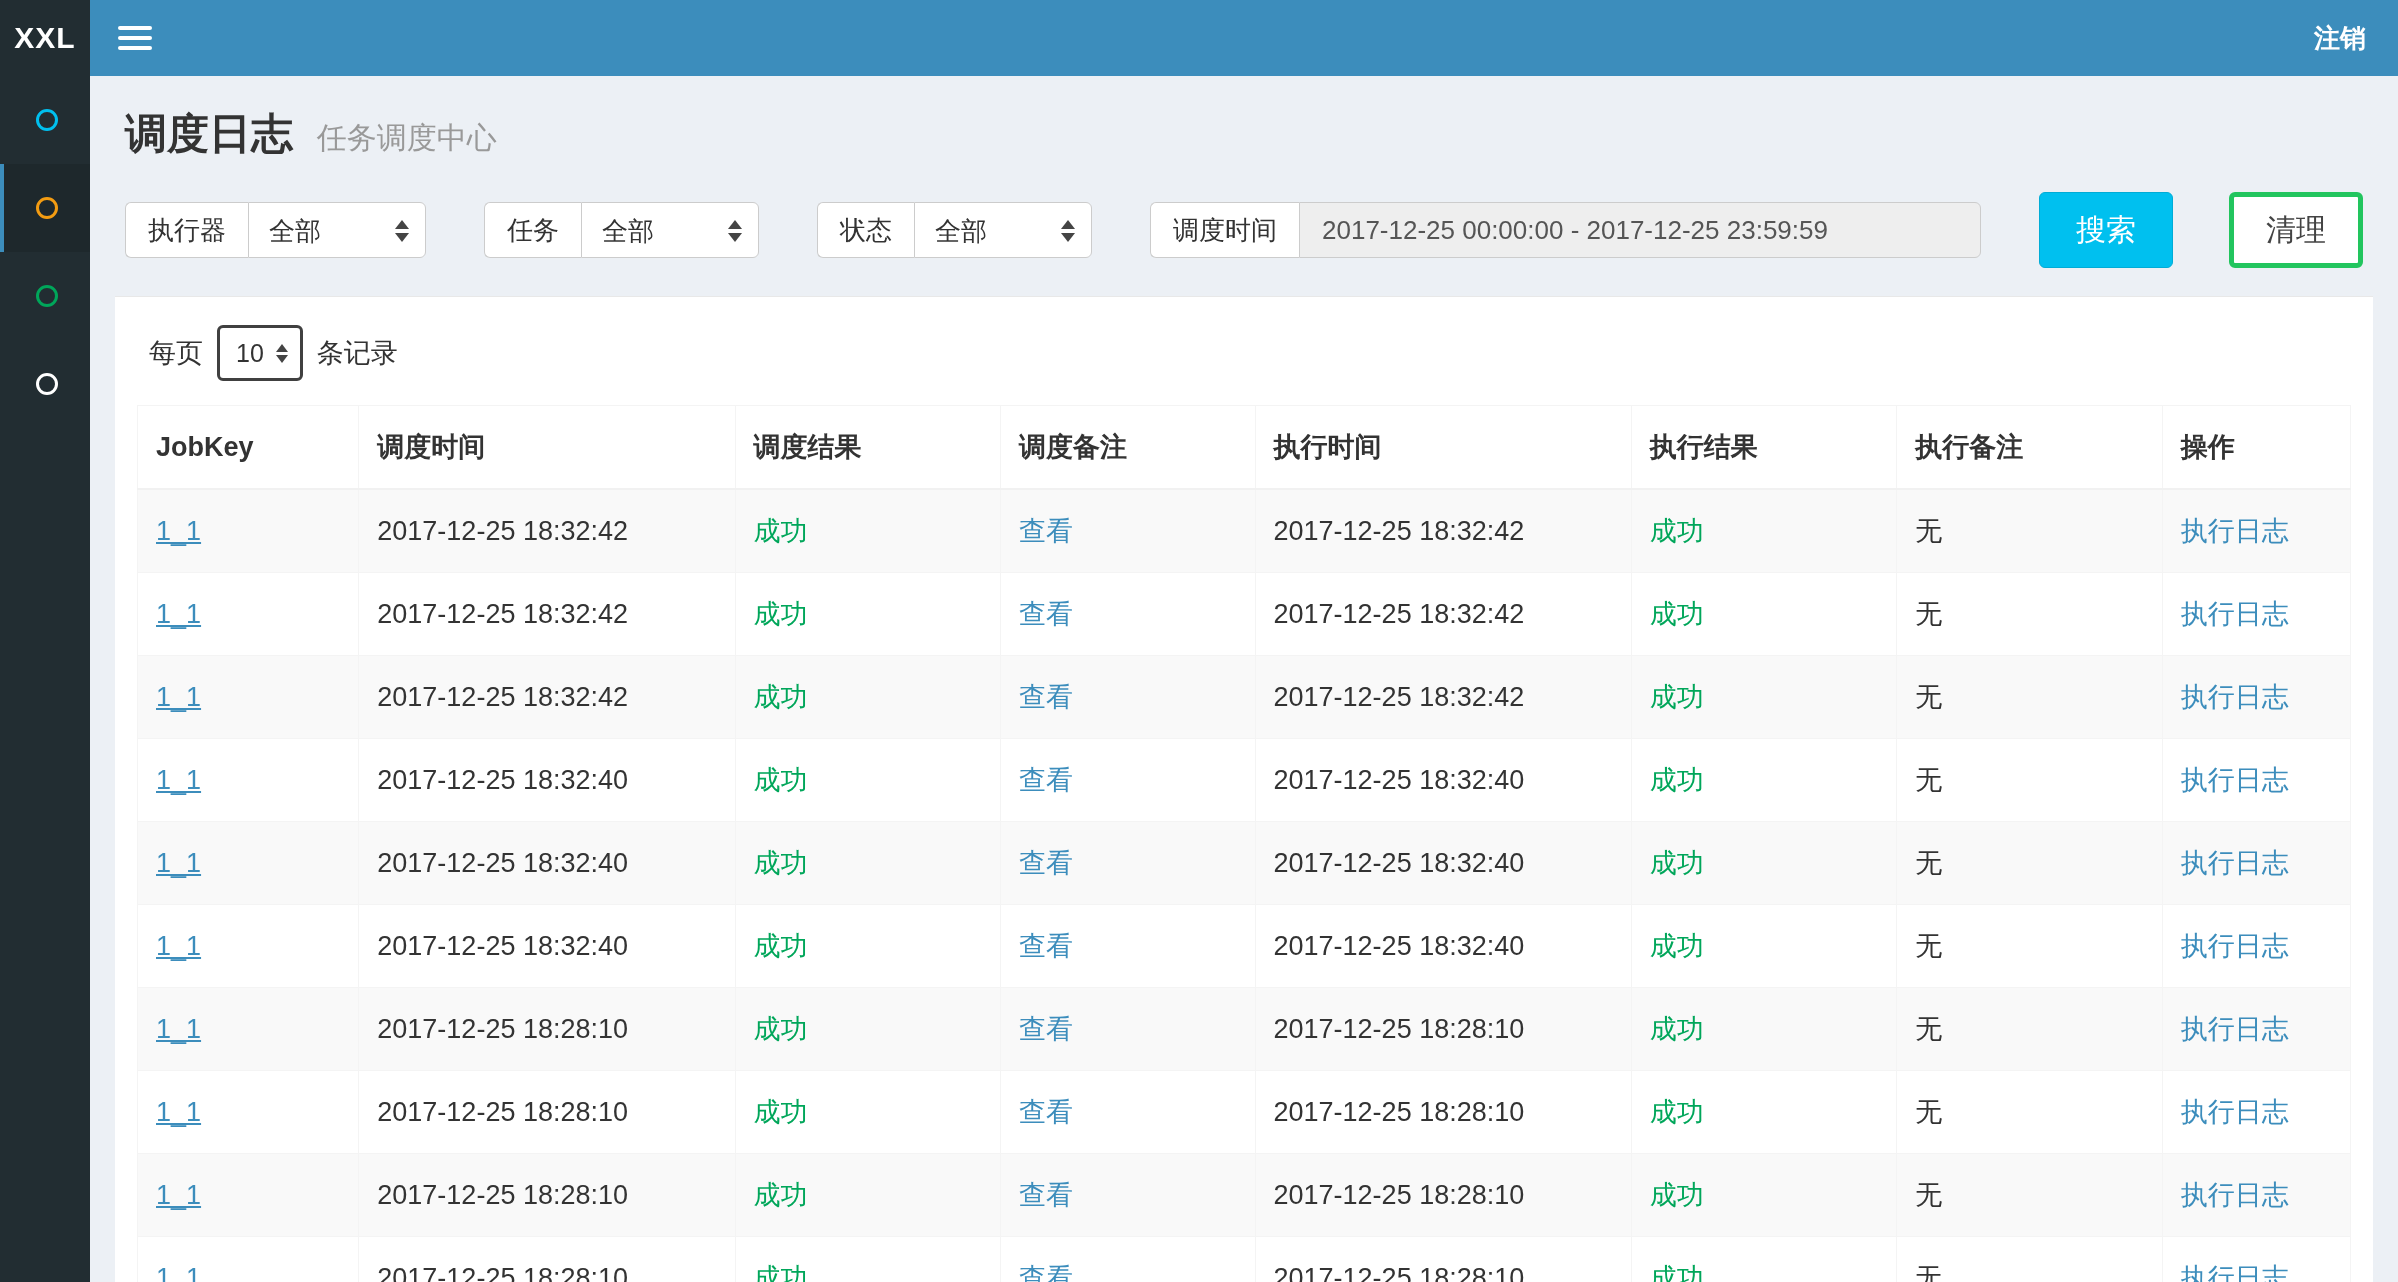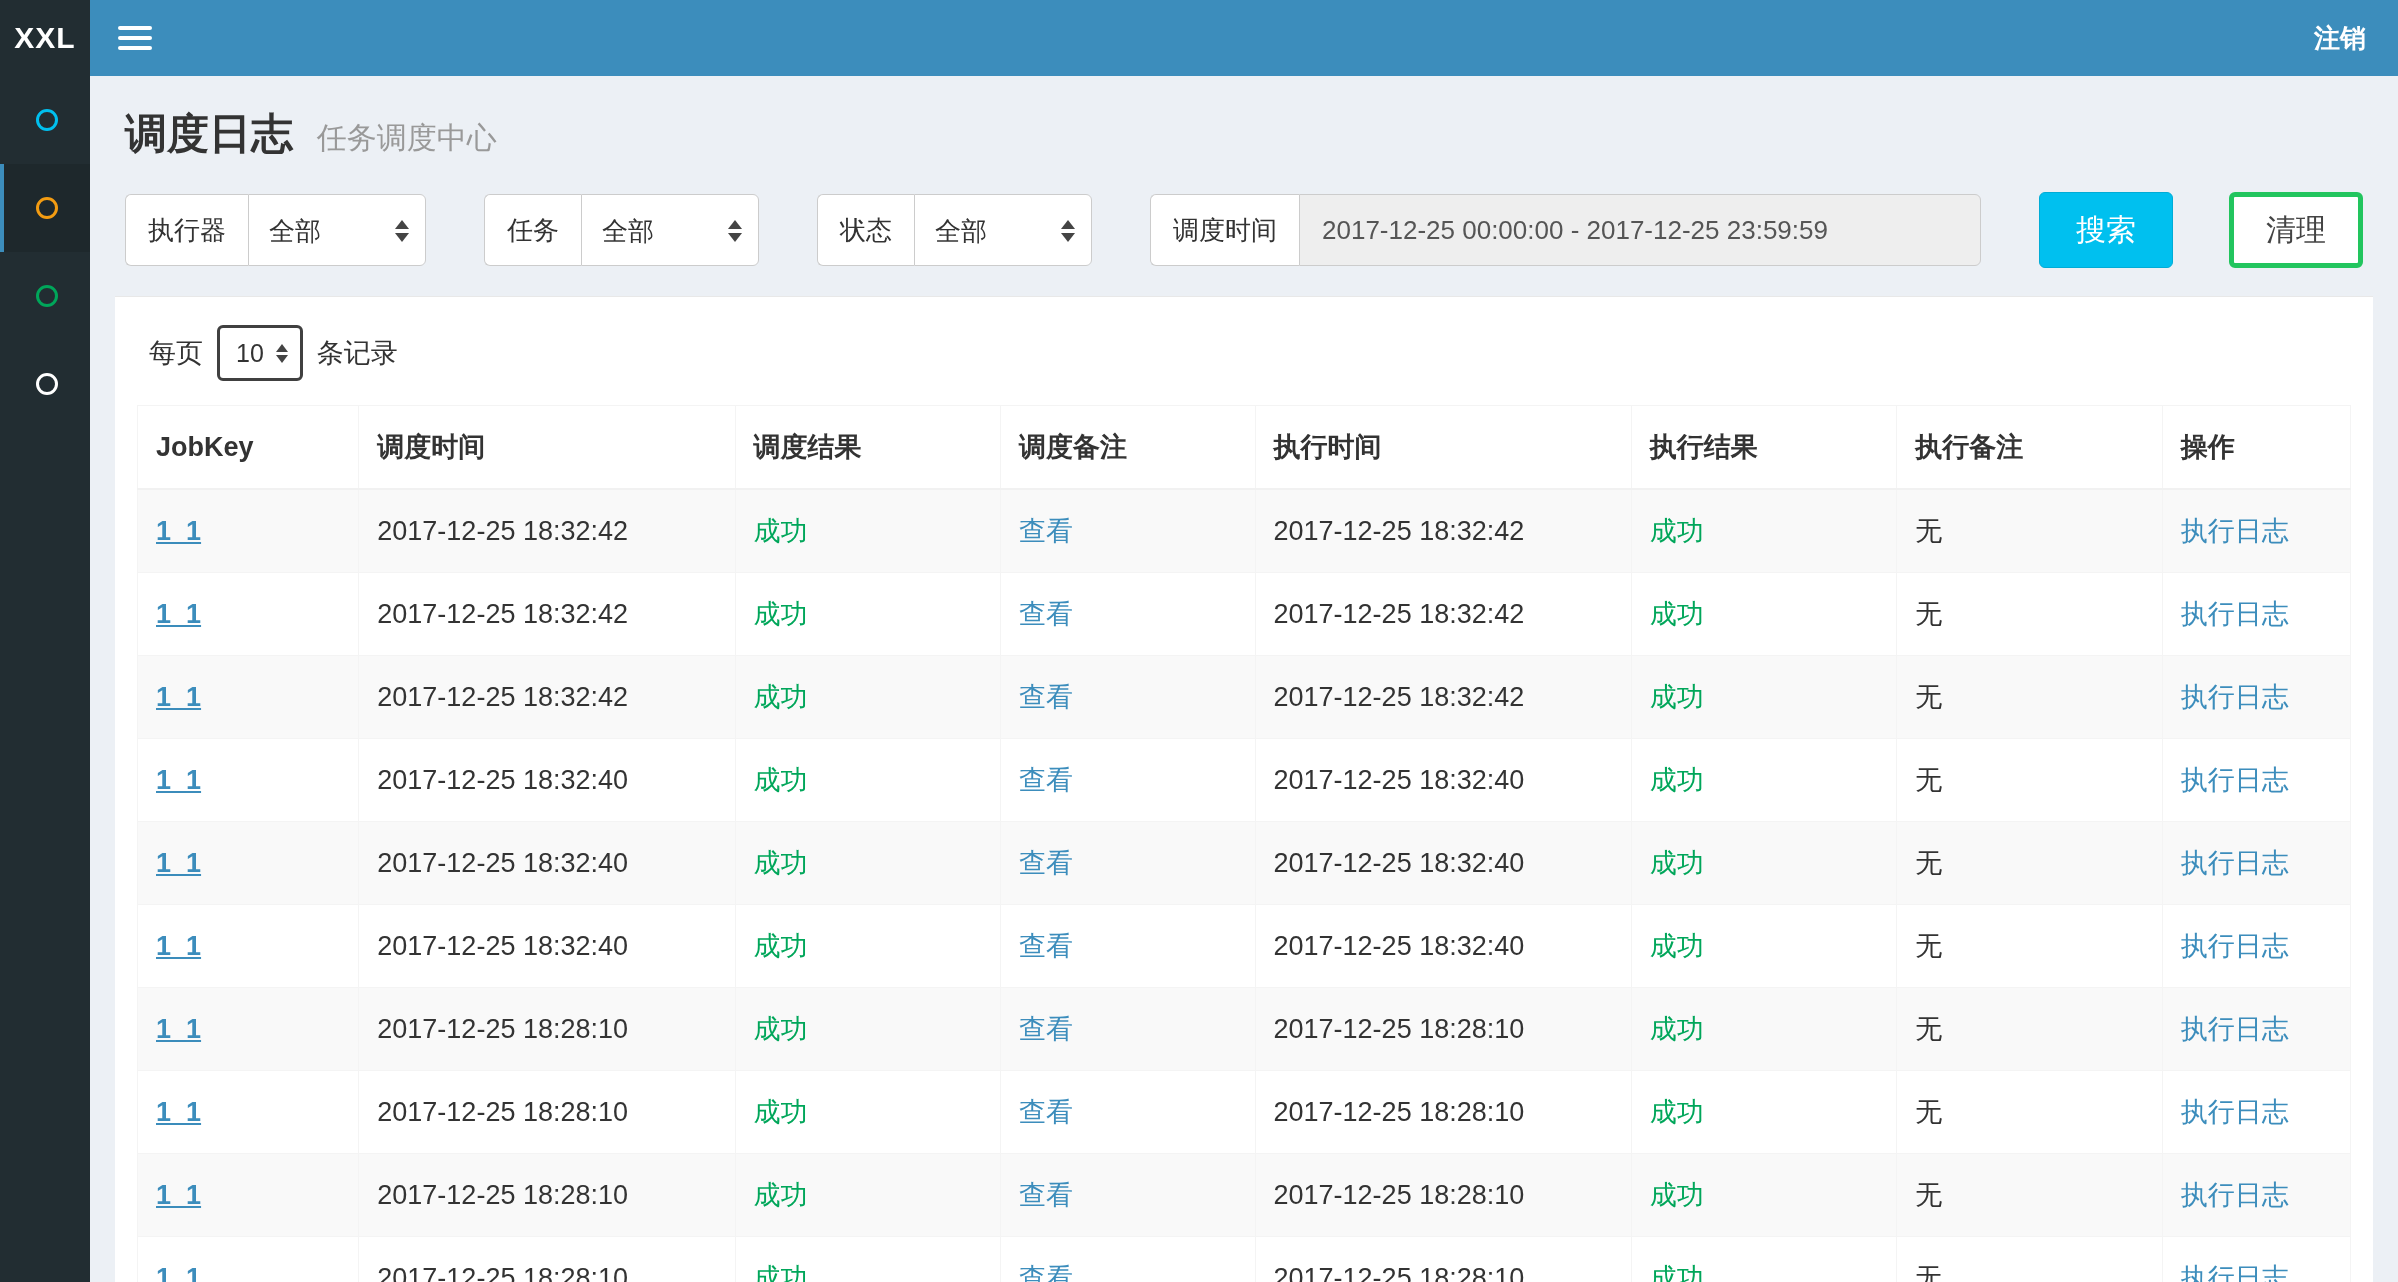--- a/index.html
+++ b/index.html
@@ -48,21 +48,21 @@
   
   .content-wrapper { margin-left: 90px; padding-top: 76px; }
   .content-header { padding: 30px 35px 0 35px; }
   .content-header h1 { margin: 0; font-size: 42px; font-weight: 700; color: #333; }
   .content-header h1 small { font-size: 30px; font-weight: 400; color: #999; margin-left: 12px; }
 
   
   .filters {
     display: flex; align-items: center; padding: 30px 35px 0 35px;
   }
-  .filter-group { display: flex; height: 72px; margin-right: 58px; }
+  .filter-group { display: flex; height: 56px; margin-right: 58px; }
   .filter-group.time-group { flex: 1; }
   .addon {
     display: flex; align-items: center; padding: 0 22px;
     background: #fff; border: 1px solid #ccc; border-right: 0;
     border-radius: 6px 0 0 6px; font-size: 26px; color: #333; white-space: nowrap;
   }
   .select-box {
     display: flex; align-items: center; justify-content: space-between;
     min-width: 178px; padding: 2px 16px 0 20px;
     background: #fff; border: 1px solid #ccc; border-radius: 0 6px 6px 0;
@@ -109,21 +109,21 @@
     border-bottom: 2px solid #f1f1f1; border-right: 1px solid #f4f4f4;
     white-space: nowrap;
   }
   .log-table td {
     padding: 23px 18px; border-bottom: 1px solid #f4f4f4; border-right: 1px solid #f4f4f4;
     white-space: nowrap;
   }
   .log-table tbody tr:nth-child(odd) { background: #f9f9f9; }
   .success { color: #00a65a; }
   a.tbl-link { color: #3c8dbc; text-decoration: none; cursor: pointer; }
-  a.jobkey { text-decoration: underline; font-weight: bold; }
+  a.jobkey { text-decoration: underline; }
 </style>
 </head>
 <body>
 
 <header class="navbar">
   <div class="logo">
     <span>XXL</span>
   </div>
   <div class="navbar-main">
     <div class="hamburger">

